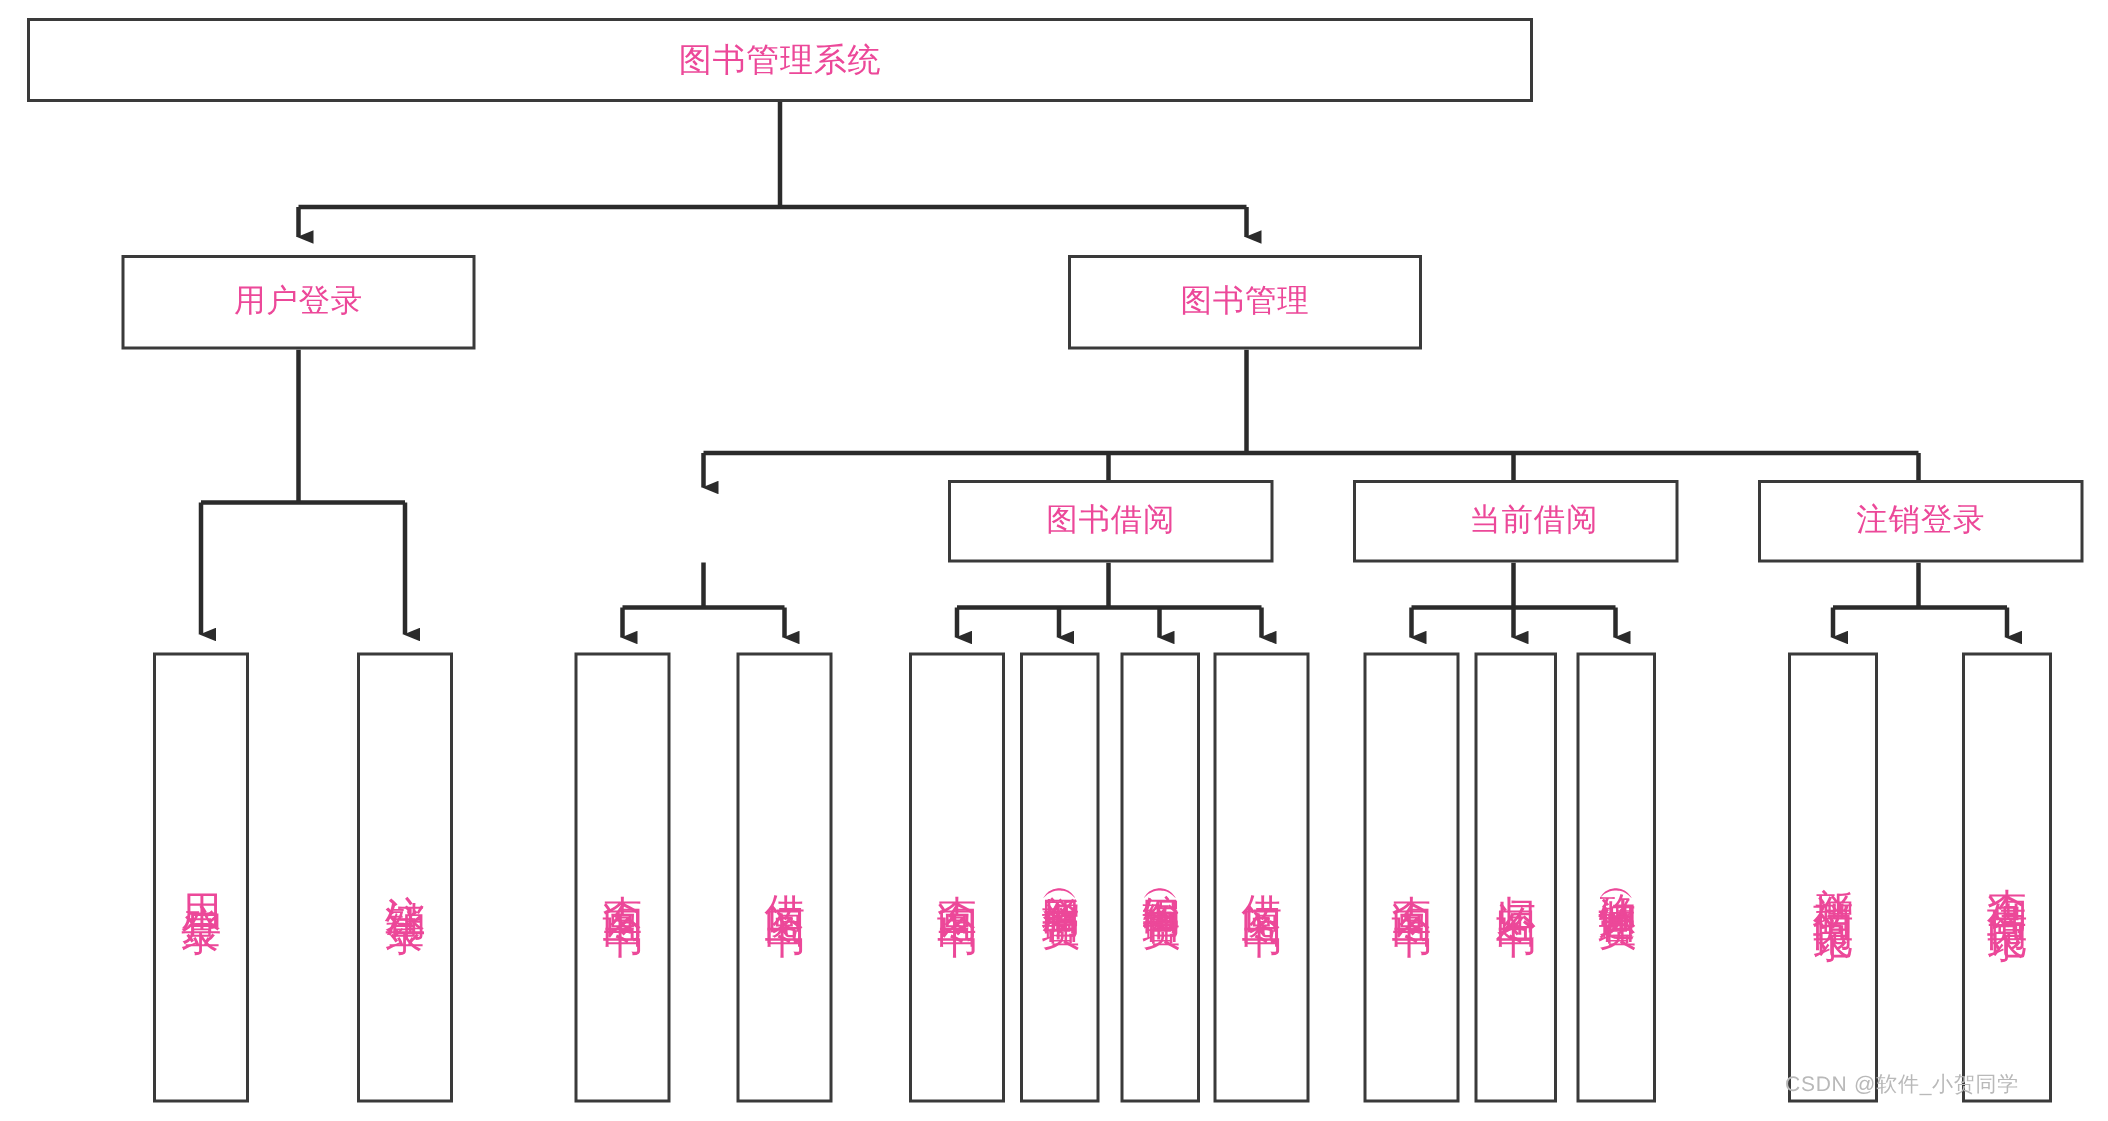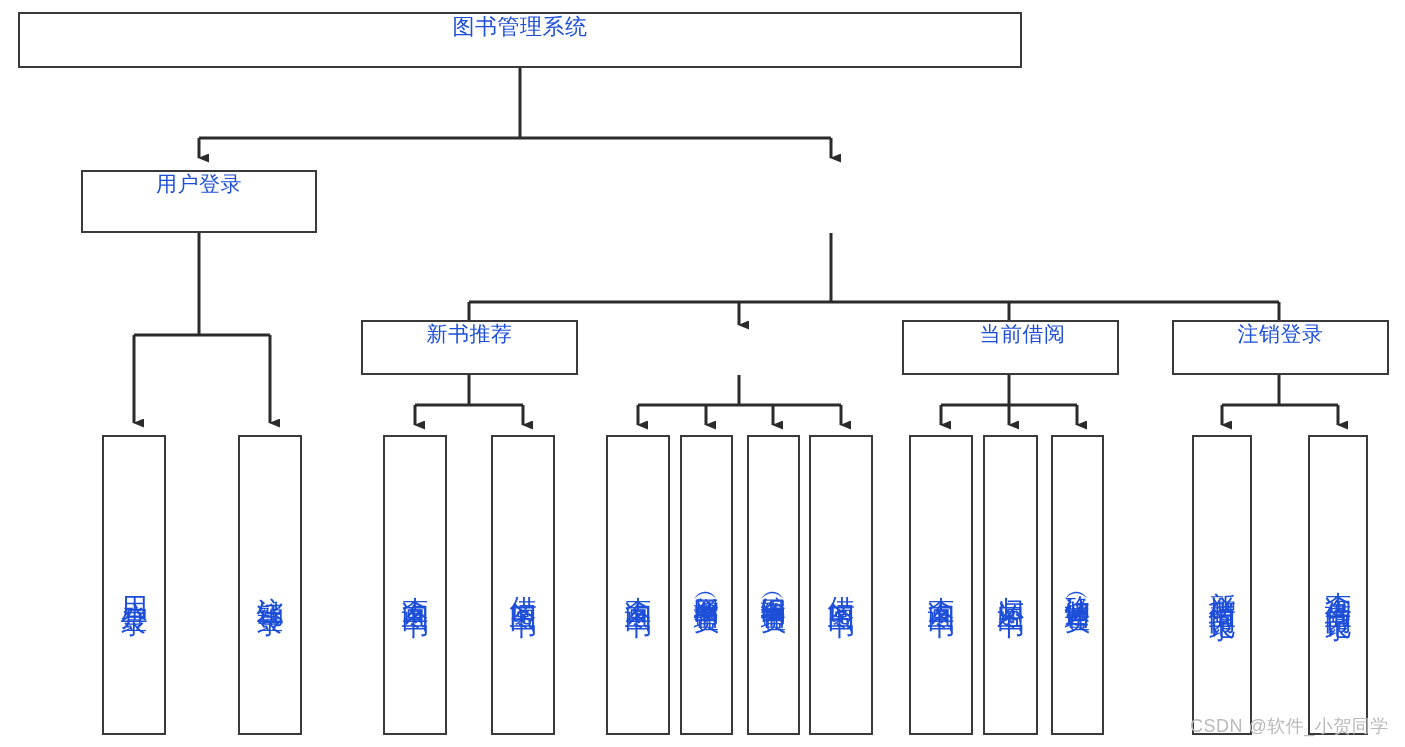--- a/index.html
+++ b/index.html
@@ -24,22 +24,23 @@
     top: 0;
     width: 1405px;
     height: 747px;
   }
   .node-box {
     position: absolute;
     box-sizing: border-box;
     background: #ffffff;
     border: 2px solid #3a3a3a;
     display: flex;
+    align-items: center;
     justify-content: center;
-    color: #1d4ed8;
+    color: #ec4899;
   }
   .node-label {
     display: block;
     text-align: center;
     line-height: 1.18;
     white-space: pre;
   }
   
   .node-h .node-label {
     writing-mode: horizontal-tb;
@@ -56,21 +57,21 @@
     font-size: 27px;
     letter-spacing: 5px;
     line-height: 1.05;
   }
   .node-v.narrow .node-label {
     font-size: 25px;
     letter-spacing: 2px;
   }
   .watermark {
     position: absolute;
-    font-size: 18px;
+    font-size: 14px;
     color: #b9b9b9;
     white-space: nowrap;
     letter-spacing: 0.5px;
     pointer-events: none;
   }
 </style>
 </head>
 <body>
 
 <div id="canvas">
@@ -127,23 +128,26 @@
     </g>
   </svg>
 
   <div class="node-box node-h node-root" style="left:18px; top:12px; width:1004px; height:56px;">
     <span class="node-label">图书管理系统</span>
   </div>
 
   <div class="node-box node-h" style="left:81px; top:170px; width:236px; height:63px;">
     <span class="node-label">用户登录</span>
   </div>
-
-  <div class="node-box node-h" style="left:361px; top:320px; width:217px; height:55px;">
-    <span class="node-label">新书推荐</span>
+  <div class="node-box node-h" style="left:712px; top:170px; width:236px; height:63px;">
+    <span class="node-label">图书管理</span>
+  </div>
+
+  <div class="node-box node-h" style="left:632px; top:320px; width:217px; height:55px;">
+    <span class="node-label">图书借阅</span>
   </div>
   <div class="node-box node-h" style="left:902px; top:320px; width:217px; height:55px;padding-left:24px;">
     <span class="node-label">当前借阅</span>
   </div>
   <div class="node-box node-h" style="left:1172px; top:320px; width:217px; height:55px;">
     <span class="node-label">注销登录</span>
   </div>
 
   <div class="node-box node-v" style="left:102px; top:435px; width:64px; height:300px;">
     <span class="node-label">用户登录</span>

